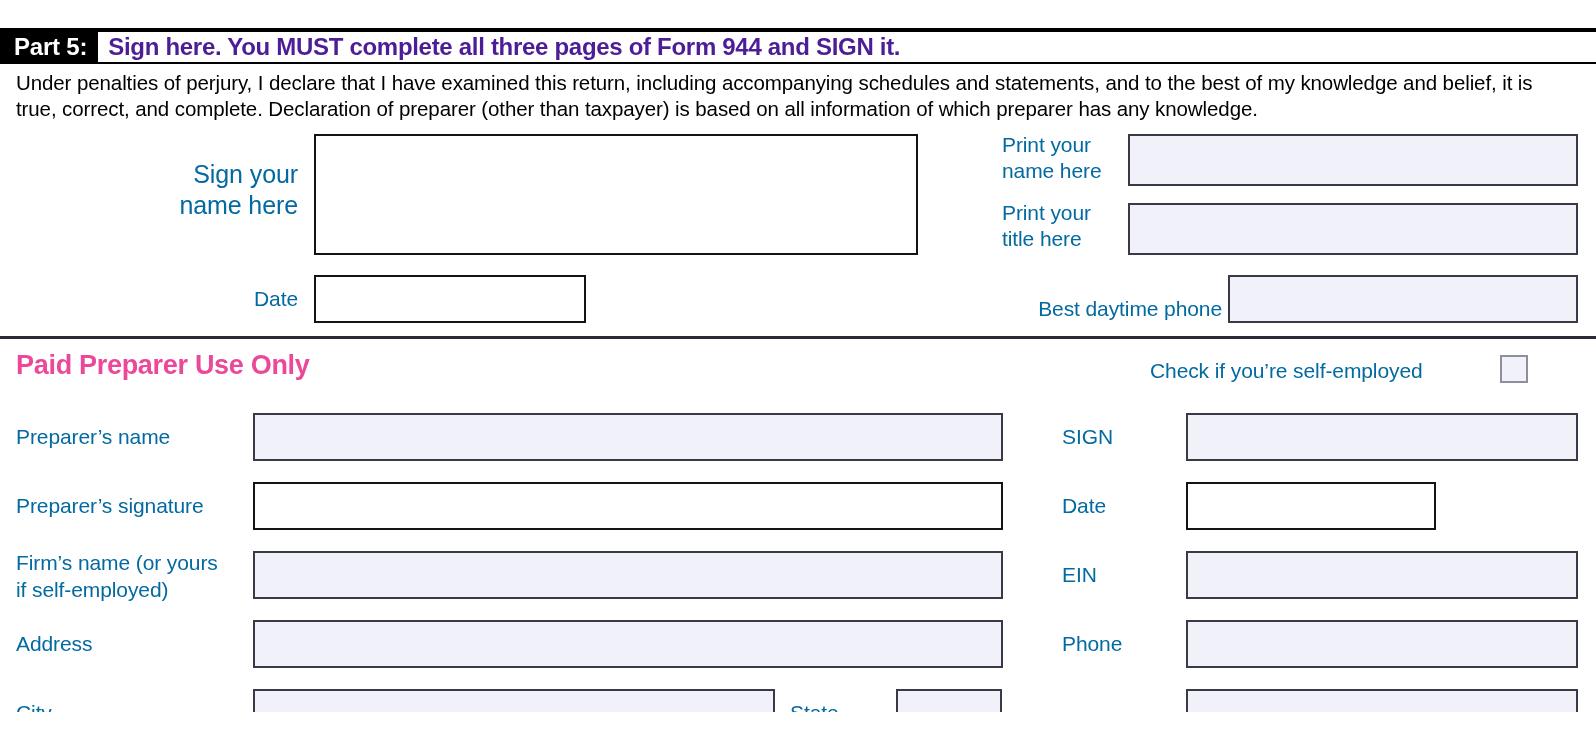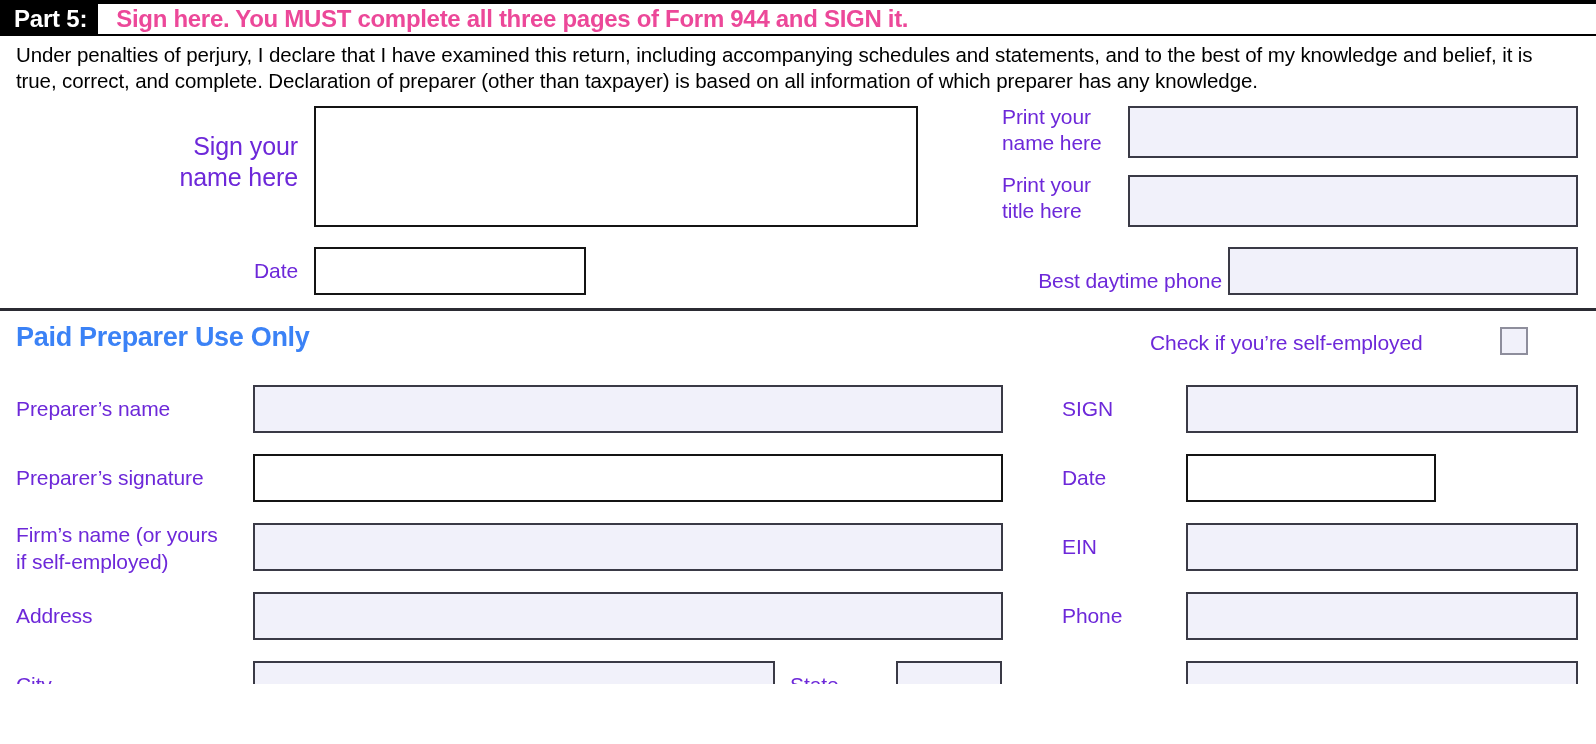--- a/index.html
+++ b/index.html
@@ -12,20 +12,21 @@
     color: #000000;
     -webkit-font-smoothing: antialiased;
   }
 
   #form-root {
     position: relative;
     width: 1596px;
     height: 684px;
     background: #ffffff;
     overflow: hidden;
+    margin-top: 28px;
   }
 
   
   .top-rule {
     position: absolute;
     left: 0;
     top: 0;
     width: 1596px;
     height: 4px;
     background: #000000;
@@ -45,25 +46,25 @@
     background: #000000;
     color: #ffffff;
     font-size: 24px;
     font-weight: bold;
     line-height: 30px;
     padding: 0 11px 0 14px;
     letter-spacing: -0.2px;
     white-space: nowrap;
   }
   .part-title {
-    color: #ec4899;
+    color: #4c1d95;
     font-size: 24px;
     font-weight: bold;
     line-height: 30px;
-    padding-left: 18px;
+    padding-left: 10px;
     white-space: nowrap;
     letter-spacing: -0.3px;
   }
   .header-underline {
     position: absolute;
     left: 0;
     top: 34px;
     width: 1596px;
     height: 2px;
     background: #000000;
@@ -79,21 +80,21 @@
     line-height: 26px;
     letter-spacing: -0.1px;
     color: #000000;
   }
 
   
   .lbl {
     position: absolute;
     font-size: 21px;
     line-height: 26px;
-    color: #6d28d9;
+    color: #0369a1;
     letter-spacing: -0.1px;
   }
   .lbl-bold {
     font-weight: normal;
     font-size: 25px;
     line-height: 31px;
     text-align: right;
   }
   .lbl-right { text-align: right; }
 
@@ -133,21 +134,21 @@
   }
 
   .paid-title {
     position: absolute;
     left: 16px;
     top: 320px;
     font-size: 27px;
     font-weight: bold;
     line-height: 34px;
     letter-spacing: -0.3px;
-    color: #3b82f6;
+    color: #ec4899;
   }
 </style>
 </head>
 <body>
 
 <div id="form-root">
 
   <div class="top-rule"></div>
 
   <div class="part-header">

